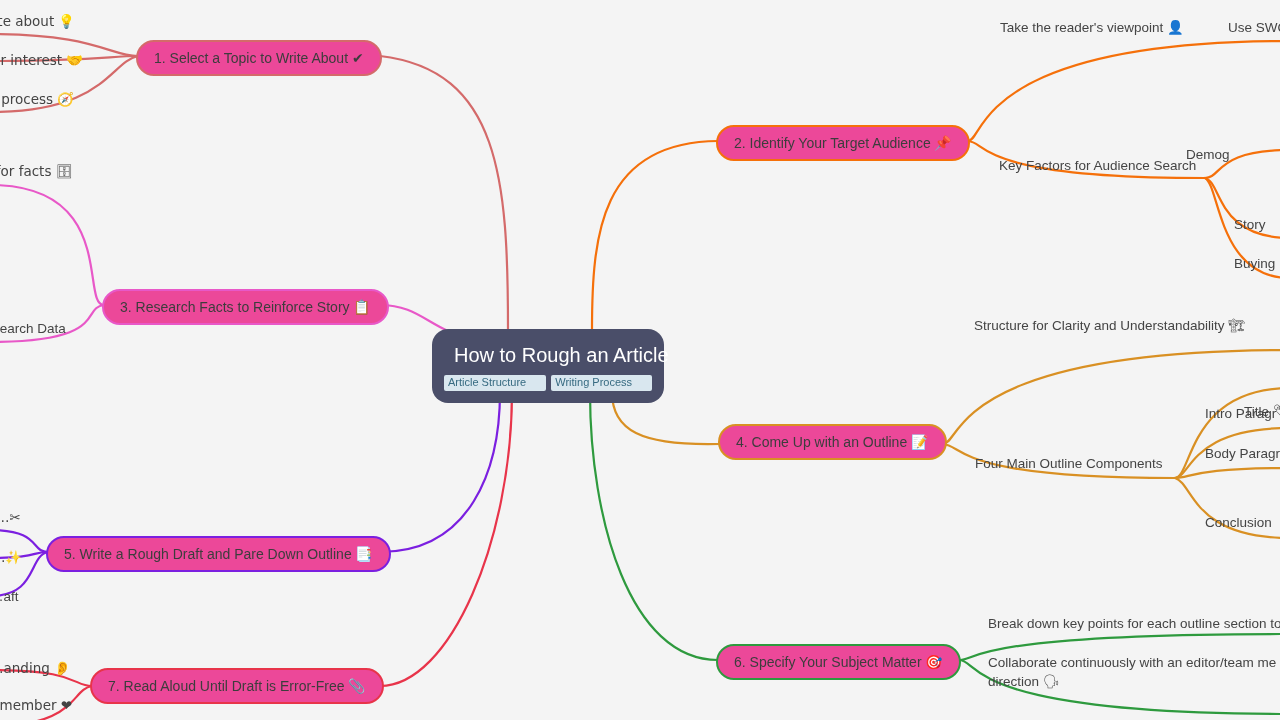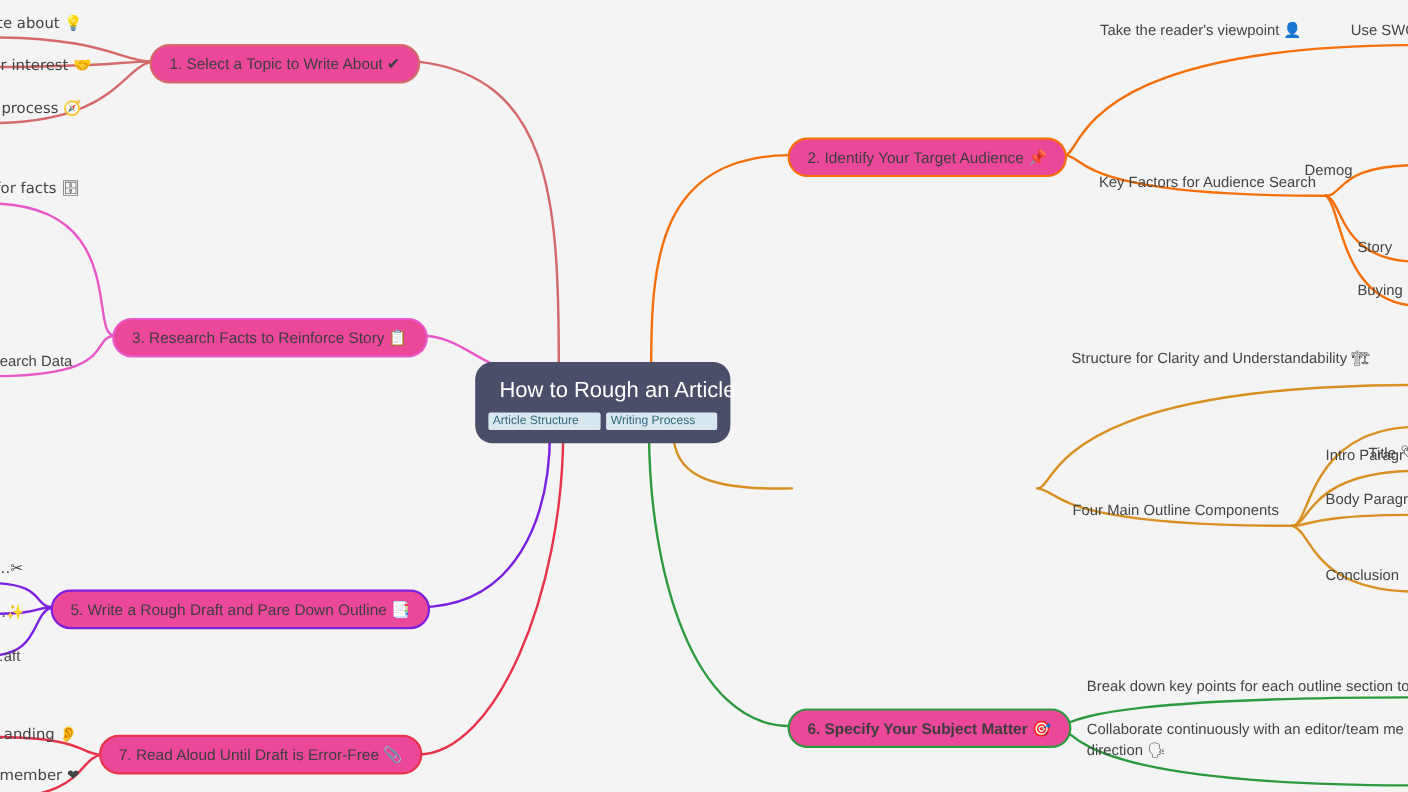--- a/index.html
+++ b/index.html
@@ -159,35 +159,38 @@
   <div class="leaf" style="left:1186px; top:145px;">Demog</div>
   <div class="leaf" style="left:1234px; top:215px;">Story</div>
   <div class="leaf" style="left:1234px; top:254px;">Buying</div>
 
   <div class="branch" style="left:102px; top:289px; border-color:#e858c8;">
     <span>3. Research Facts to Reinforce Story 📋</span>
   </div>
   <div class="leaf em" style="left:-22px; top:162px;">… for facts 🗄</div>
   <div class="leaf" style="left:-28px; top:319px;">…esearch Data</div>
 
+  <div class="branch" style="left:718px; top:424px; border-color:#d99023;">
+    <span>4. Come Up with an Outline 📝</span>
+  </div>
   <div class="leaf" style="left:974px; top:316px;">Structure for Clarity and Understandability 🏗</div>
   <div class="leaf" style="left:975px; top:454px;">Four Main Outline Components</div>
   <div class="leaf" style="left:1244px; top:365px;margin-top:37px;">Title 🏷</div>
   <div class="leaf" style="left:1205px; top:404px;">Intro Paragr</div>
   <div class="leaf" style="left:1205px; top:444px;">Body Paragr</div>
   <div class="leaf" style="left:1205px; top:513px;">Conclusion</div>
 
   <div class="branch" style="left:46px; top:536px; border-color:#7b1fe0;">
     <span>5. Write a Rough Draft and Pare Down Outline 📑</span>
   </div>
   <div class="leaf em" style="left:-4px; top:508px;">…✂</div>
   <div class="leaf em" style="left:-8px; top:548px;">…✨</div>
   <div class="leaf" style="left:-10px; top:587px;">…aft</div>
 
-  <div class="branch" style="left:716px; top:644px; border-color:#2e9a3e;font-weight:bold;">
+  <div class="branch" style="left:716px; top:644px; border-color:#2e9a3e;">
     <span>6. Specify Your Subject Matter 🎯</span>
   </div>
   <div class="leaf" style="left:988px; top:614px;">Break down key points for each outline section to</div>
   <div class="leaf wrap" style="left:988px; top:653px;">Collaborate continuously with an editor/team me direction 🗣</div>
 
   <div class="branch" style="left:90px; top:668px; border-color:#e8344a;">
     <span>7. Read Aloud Until Draft is Error-Free 📎</span>
   </div>
   <div class="leaf em" style="left:-10px; top:659px;">…anding 👂</div>
   <div class="leaf em" style="left:-14px; top:696px;">…member ❤</div>

